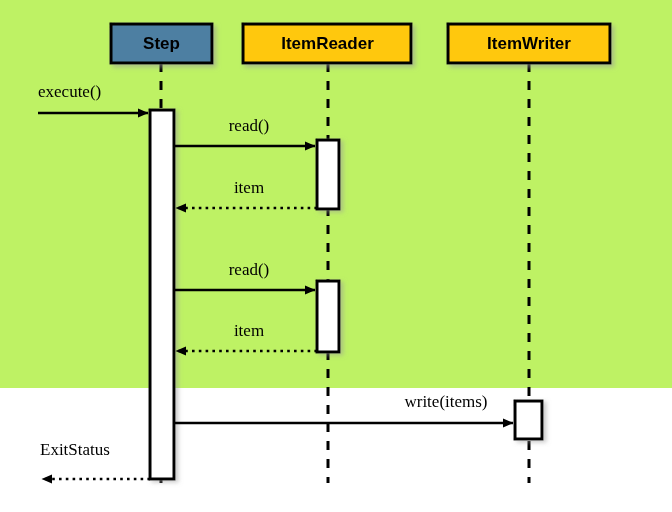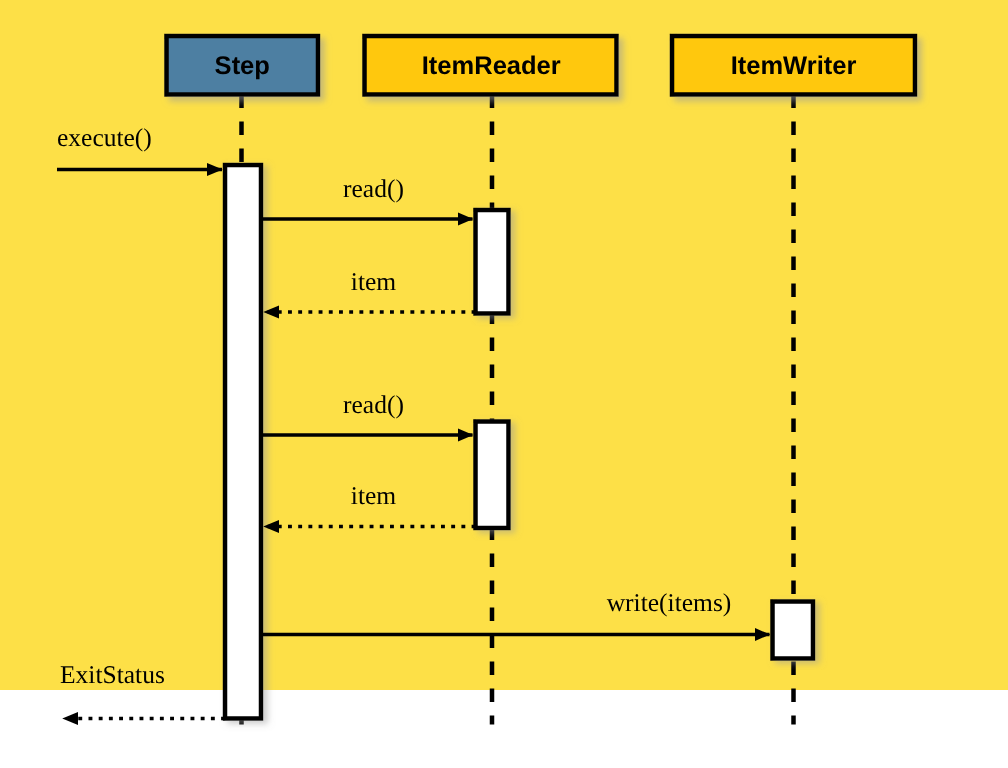--- a/index.html
+++ b/index.html
@@ -9,22 +9,22 @@
   }
   body {
     width: 672px;
     height: 512px;
     font-family: "Liberation Sans", sans-serif;
     overflow: hidden;
   }
   #diagram-root {
     position: relative;
     width: 672px;
-    height: 460px;
-    background: #fde047;
+    height: 388px;
+    background: #bef264;
   }
   svg.seq {
     display: block;
     width: 672px;
     height: 512px;
   }
   .lifeline-title {
     font-family: "Liberation Sans", sans-serif;
     font-weight: bold;
     font-size: 17px;

